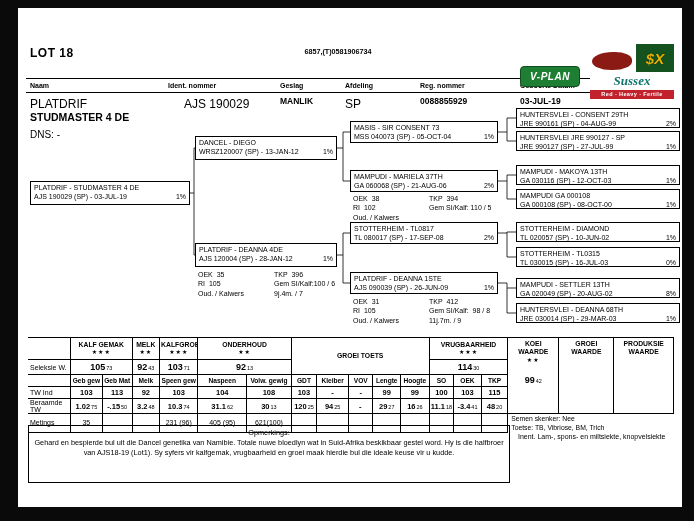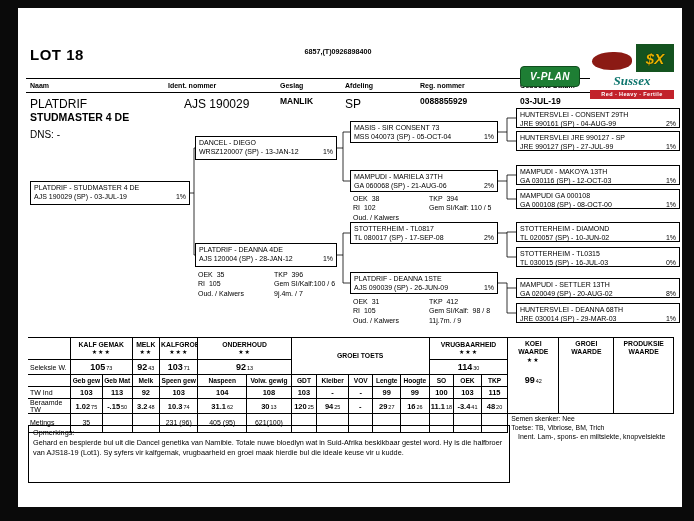--- a/index.html
+++ b/index.html
@@ -1,21 +1,21 @@
 <!DOCTYPE html>
 <html><head>
 <meta charset="utf-8">
 <style>
   html,body{margin:0;padding:0;background:#000;}
   .page{position:relative;width:694px;height:521px;background:#0a0a0a;overflow:hidden;
         font-family:"Liberation Sans",sans-serif;color:#000;}
   .sheet{position:absolute;left:18px;top:8px;width:664px;height:499px;background:#fff;}
   .abs{position:absolute;}
   .hline{position:absolute;height:0;border-top:1px solid #000;}
-  .lot{position:absolute;left:12px;top:38px;font-size:15px;font-weight:bold;letter-spacing:.5px;}
+  .lot{position:absolute;left:12px;top:38px;font-size:12px;font-weight:bold;letter-spacing:.5px;}
   .addr{position:absolute;left:120px;top:38px;width:400px;text-align:center;
         font-size:7.2px;font-weight:bold;line-height:1.55;}
   
   .vplan{position:absolute;left:502px;top:58px;width:58px;height:19px;background:#1e7e34;
          border:1px solid #114d1e;border-radius:4px;color:#fff;font-weight:bold;font-style:italic;
          font-size:10px;display:flex;align-items:center;justify-content:center;letter-spacing:.5px;}
   .sussex{position:absolute;left:572px;top:36px;width:84px;height:58px;background:#fff;font-size:0;}
   .sussex .row1{position:relative;height:30px;}
   .sussex .bull{position:absolute;left:2px;top:8px;width:40px;height:18px;background:#8b1a14;
                 border-radius:55% 45% 50% 50%;}
@@ -54,32 +54,32 @@
   .stats .bv{font-weight:bold;font-size:7.5px;}
   .stats .mt{font-size:7px;}
   .stats .vcol{vertical-align:top;font-size:6.8px;}
   .stats .vcol .vlabel{font-weight:bold;line-height:1.2;padding-top:2px;}
   .stats .vcol .vstars{font-size:6px;letter-spacing:1px;}
   .stats .vcol .vval{font-weight:bold;font-size:9px;margin-top:12px;}
   .stats td.freecell{border:none;text-align:left;vertical-align:top;font-size:6.8px;
                      line-height:1.35;padding-left:3px;}
   
   .opbox{position:absolute;left:10px;top:417px;width:482px;height:58px;border:1px solid #000;
-         font-size:7.3px;line-height:1.4;padding:2px 4px;box-sizing:border-box;}
+         font-size:7.3px;line-height:1.4;padding:2px 4px;box-sizing:border-box;text-align:center;}
   .inent{position:absolute;left:500px;top:424px;width:150px;font-size:7px;line-height:1.35;}
 </style>
 </head>
 <body>
 
 <div class="page">
  <div class="sheet">
 
   <div class="lot">LOT 18</div>
   <div class="addr">
-    <div>6857,(T)0926898400</div>
+    <div>6857,(T)0581906734</div>
   </div>
 
   <div class="hline" style="left:8px;top:70px;width:648px;"></div>
   <div class="hline" style="left:8px;top:84px;width:648px;"></div>
 
   <div class="hdr-label" style="left:12px;top:74px;">Naam</div>
   <div class="hdr-label" style="left:150px;top:74px;">Ident. nommer</div>
   <div class="hdr-label" style="left:262px;top:74px;">Geslag</div>
   <div class="hdr-label" style="left:327px;top:74px;">Afdeling</div>
   <div class="hdr-label" style="left:402px;top:74px;">Reg. nommer</div>

